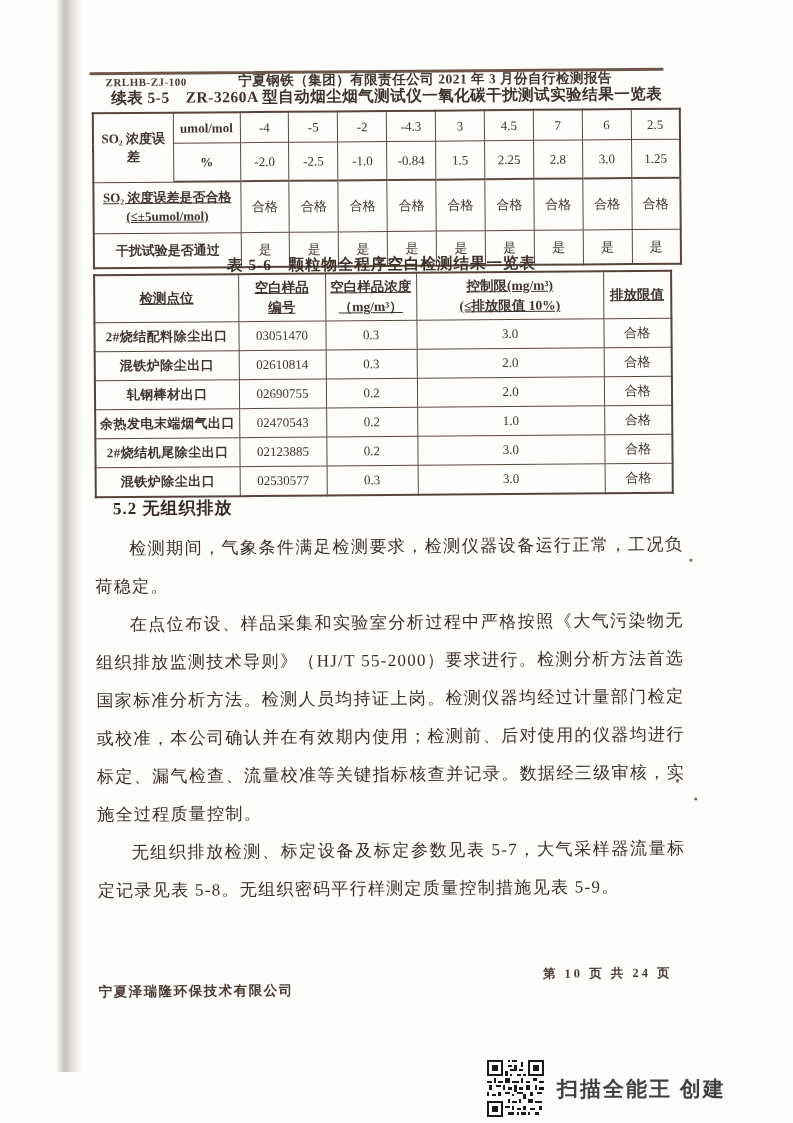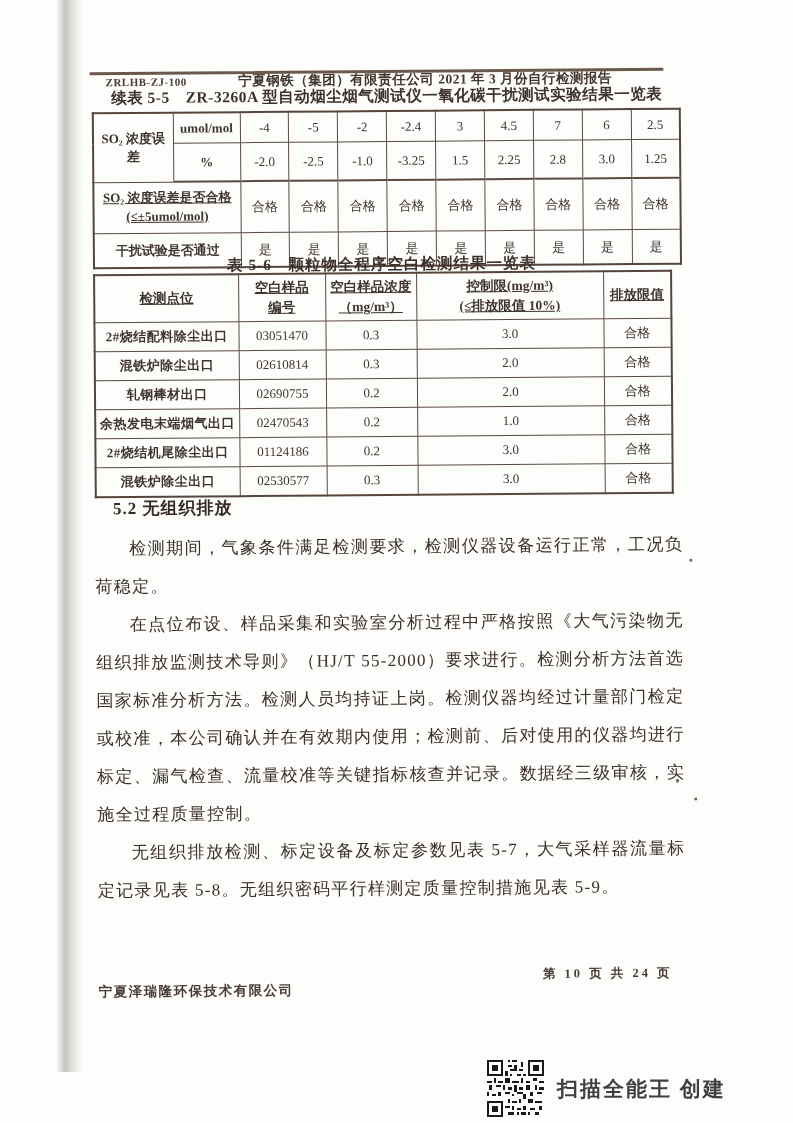--- a/index.html
+++ b/index.html
@@ -96,33 +96,33 @@
           <col style="width:48.9px">
           <col style="width:48.9px">
       </colgroup>
       <tbody>
           <tr class="r1">
         <td rowspan="2" class="lbl">SO₂ 浓度误差</td>
         <td class="lbl">umol/mol</td>
         <td>-4</td>
         <td>-5</td>
         <td>-2</td>
-        <td>-2.4</td>
+        <td>-4.3</td>
         <td>3</td>
         <td>4.5</td>
         <td>7</td>
         <td>6</td>
         <td>2.5</td>
       </tr>
       <tr class="r2">
         <td class="lbl">%</td>
         <td>-2.0</td>
         <td>-2.5</td>
         <td>-1.0</td>
-        <td>-3.25</td>
+        <td>-0.84</td>
         <td>1.5</td>
         <td>2.25</td>
         <td>2.8</td>
         <td>3.0</td>
         <td>1.25</td>
       </tr>
       <tr class="r3">
         <td colspan="2" class="lbl pre">SO₂ 浓度误差是否合格
 (≤±5umol/mol)</td>
         <td>合格</td>
@@ -193,21 +193,21 @@
       </tr>
       <tr>
         <td class="pt">余热发电末端烟气出口</td>
         <td>02470543</td>
         <td>0.2</td>
         <td>1.0</td>
         <td>合格</td>
       </tr>
       <tr>
         <td class="pt">2#烧结机尾除尘出口</td>
-        <td>01124186</td>
+        <td>02123885</td>
         <td>0.2</td>
         <td>3.0</td>
         <td>合格</td>
       </tr>
       <tr>
         <td class="pt">混铁炉除尘出口</td>
         <td>02530577</td>
         <td>0.3</td>
         <td>3.0</td>
         <td>合格</td>

